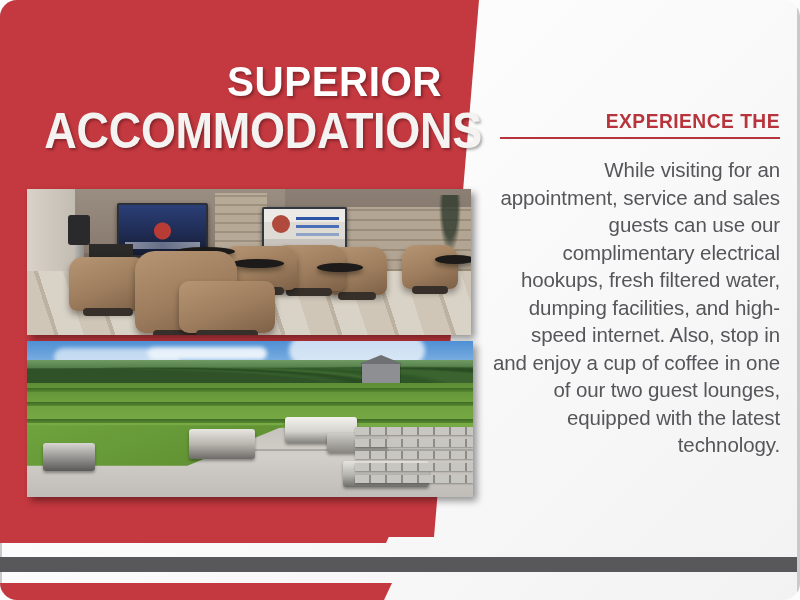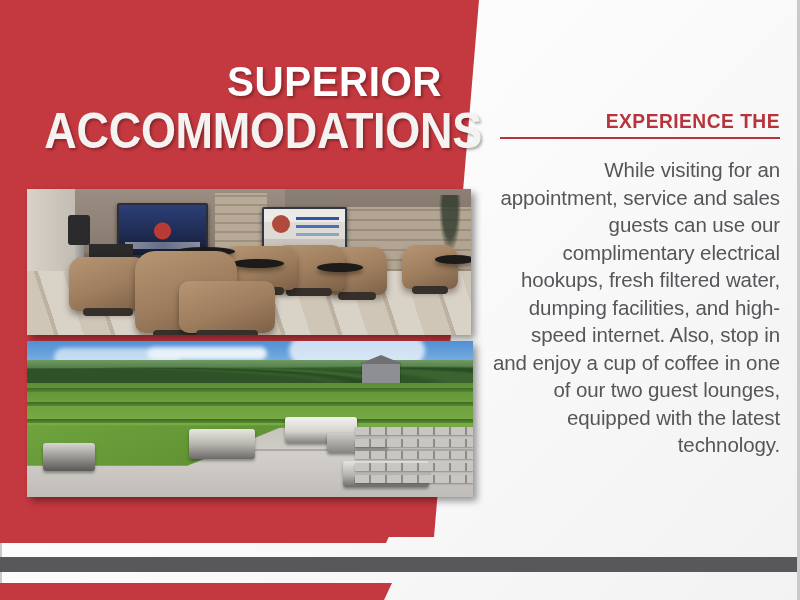--- a/index.html
+++ b/index.html
@@ -4,21 +4,21 @@
 <style>
   * { margin:0; padding:0; box-sizing:border-box; }
   html,body { width:800px; height:600px; }
   body {
     font-family:"Liberation Sans", sans-serif;
     background:#fcfcfc;
     overflow:hidden;
     position:relative;
   }
   #page { position:relative; width:800px; height:600px; overflow:hidden;
-          background:linear-gradient(135deg,#ffffff 0%,#fbfbfb 45%,#f2f2f3 100%); }
+          background:linear-gradient(135deg,#ffffff 0%,#fbfbfb 45%,#f2f2f3 100%);border-radius:17px; }
 
   
   .edge-right { position:absolute; top:0; right:0; width:3px; height:600px;
                 background:#c9c9cb; }
   .edge-left  { position:absolute; top:0; left:0; width:2px; height:600px;
                 background:#c9c9cb; }
 
   
   .red-panel {
     position:absolute; left:0; top:0; width:520px; height:537px;

